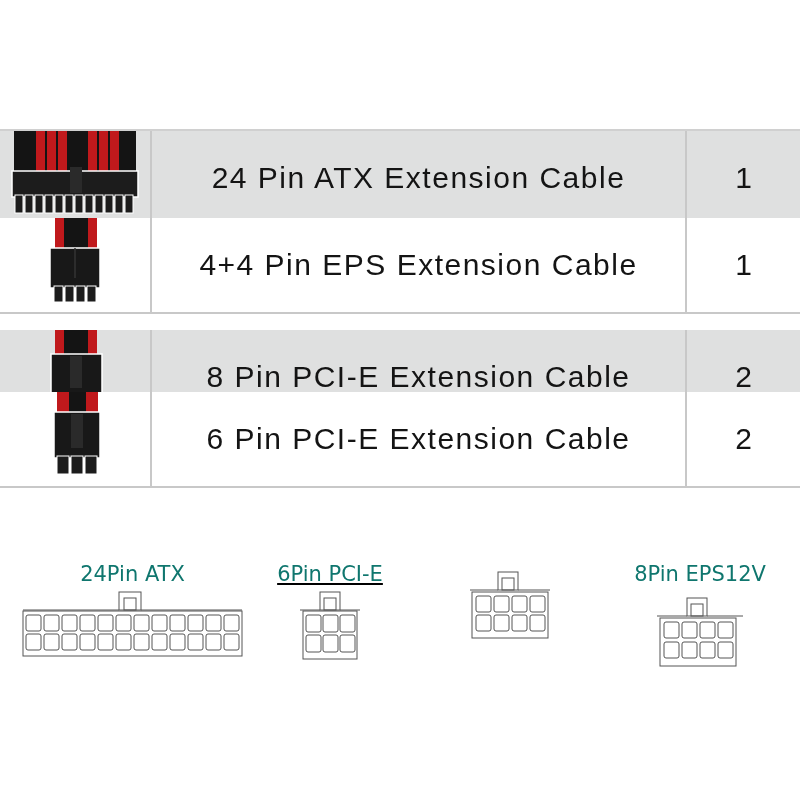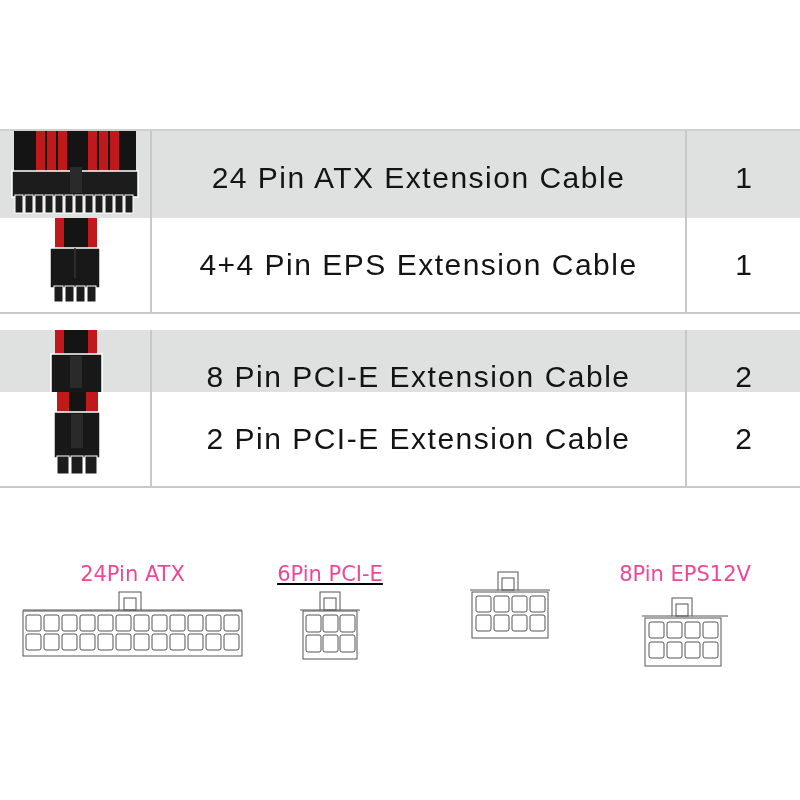--- a/index.html
+++ b/index.html
@@ -6,21 +6,21 @@
   body { width:800px; height:800px; position:relative; overflow:hidden; font-family:"Liberation Sans", sans-serif; }
   .table { position:absolute; left:0; top:131px; width:800px; }
   .row { position:absolute; left:0; width:800px; height:96px; border-bottom:2px solid #c8c8c8; box-sizing:border-box; }
   .row.grey { background:#dfe0e0; }
   .row.white { background:#ffffff; }
   .cell-img { position:absolute; left:0; top:0; width:152px; height:100%; border-right:2px solid #c8c8c8; box-sizing:border-box; }
   .cell-name { position:absolute; left:152px; top:0; width:533px; height:100%; display:flex; align-items:center; justify-content:center; font-size:30px; letter-spacing:1.5px; color:#141414; }
   .cell-qty { position:absolute; left:685px; top:0; width:115px; height:100%; border-left:2px solid #c8c8c8; box-sizing:border-box; display:flex; align-items:center; justify-content:center; font-size:30px; color:#141414; }
   .toprule { position:absolute; left:0; top:129px; width:800px; height:2px; background:#d0d0d0; }
   .diagram { position:absolute; text-align:center; }
-  .diagram .lbl { font-family:"DejaVu Sans", sans-serif; font-size:21px; color:#ec4899; white-space:nowrap;text-align:center; }
+  .diagram .lbl { font-family:"DejaVu Sans", sans-serif; font-size:21px; color:#0f766e; white-space:nowrap;text-align:center; }
   svg { display:block; }
 </style>
 </head>
 <body>
 
 <div class="toprule"></div>
 
 <div class="table">
 
   <div class="row grey" style="top:0;">
@@ -105,21 +105,21 @@
         <rect x="86" y="0" width="12" height="22" fill="#c0191c"></rect>
         <rect x="54" y="20" width="46" height="46" fill="#181818" stroke="#ffffff" stroke-width="1.5"></rect>
         <rect x="71" y="22" width="12" height="34" fill="#2a2a2a"></rect>
         <g fill="#1c1c1c" stroke="#ffffff" stroke-width="1">
           <rect x="57" y="64" width="12" height="18"></rect>
             <rect x="71" y="64" width="12" height="18"></rect>
           <rect x="85" y="64" width="12" height="18"></rect>
         </g>
       </svg>
     </div>
-    <div class="cell-name">2 Pin PCI-E Extension Cable</div>
+    <div class="cell-name">6 Pin PCI-E Extension Cable</div>
     <div class="cell-qty">2</div>
   </div>
 </div>
 
 <div class="diagram" style="left:20px; top:562px; width:225px;">
   <div class="lbl">24Pin ATX</div>
   <svg width="225" height="70" viewBox="0 0 225 70" style="margin-top:4px;">
     <g fill="none" stroke="#555" stroke-width="1">
       <rect x="99" y="2" width="22" height="18"></rect>
         <rect x="104" y="8" width="12" height="12"></rect>
@@ -193,21 +193,21 @@
         <rect x="72" y="26" width="15" height="16" rx="2"></rect>
         <rect x="90" y="26" width="15" height="16" rx="2"></rect>
       <rect x="36" y="45" width="15" height="16" rx="2"></rect>
         <rect x="54" y="45" width="15" height="16" rx="2"></rect>
         <rect x="72" y="45" width="15" height="16" rx="2"></rect>
         <rect x="90" y="45" width="15" height="16" rx="2"></rect>
     </g>
   </svg>
 </div>
 
-<div class="diagram" style="left:610px; top:562px; width:150px;">
+<div class="diagram" style="left:625px; top:562px; width:150px;">
   <div class="lbl">8Pin EPS12V</div>
   <svg width="150" height="80" viewBox="0 0 150 80" style="margin-top:6px;">
     <g fill="none" stroke="#555" stroke-width="1">
       <rect x="62" y="6" width="20" height="18"></rect>
         <rect x="66" y="12" width="12" height="12"></rect>
       <path d="M32 24 H62 M82 24 H118"></path>
       <rect x="35" y="26" width="76" height="48"></rect>
     </g>
     <g fill="#fff" stroke="#555" stroke-width="1">
       <rect x="39" y="30" width="15" height="16" rx="2"></rect>

